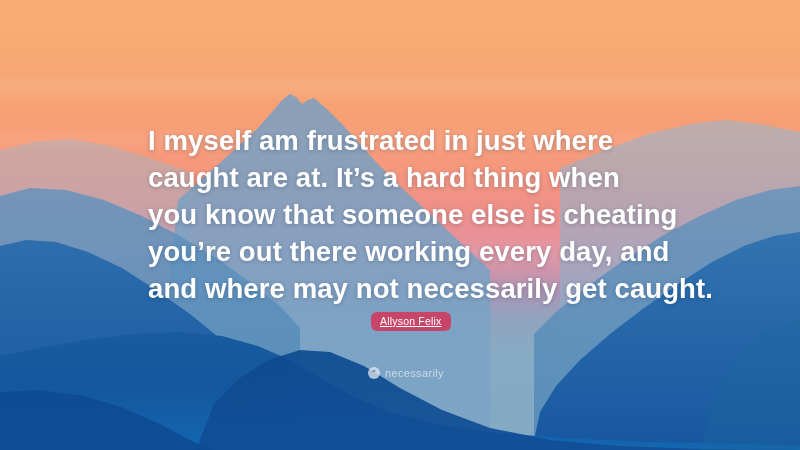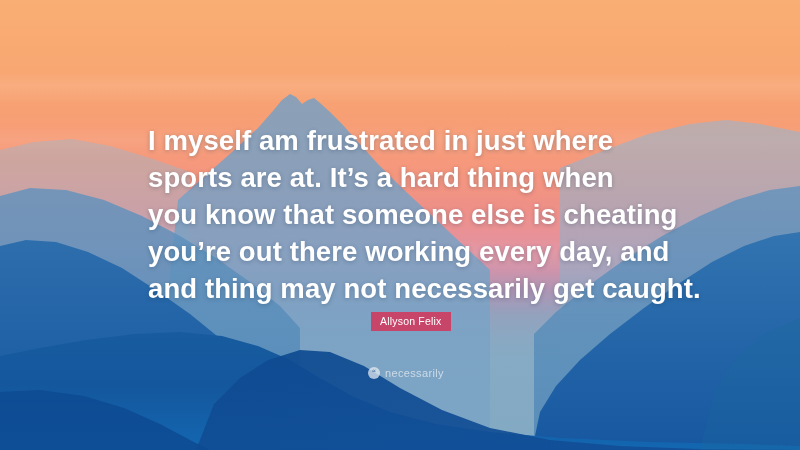--- a/index.html
+++ b/index.html
@@ -76,22 +76,23 @@
   .author-badge {
     position: absolute;
     left: 371px;
     top: 312px;
     padding: 3px 9px 4px 9px;
     background: #c8456a;
     color: #ffffff;
     font-size: 10.5px;
     font-weight: 400;
     letter-spacing: 0.2px;
-    border-radius: 0;
+    border-radius: 6px;
     white-space: nowrap;
+    text-decoration: underline;
   }
 
   
   .watermark {
     position: absolute;
     left: 368px;
     top: 367px;
     display: flex;
     align-items: center;
     gap: 5px;
@@ -191,24 +192,24 @@
              L 700 449 L 800 450 Z" fill="url(#gForeDark)" opacity="0.92"></path>
 
     <path d="M 0 450 L 0 392 L 40 390 L 84 396 L 124 408 L 160 424 L 190 440
              L 210 450 Z" fill="#0d4a92" opacity="0.85"></path>
 
     <path d="M 700 450 L 714 392 L 736 358 L 764 334 L 800 318 L 800 450 Z" fill="#1a6a9a" opacity="0.30"></path>
   </svg>
 
   <div class="quote">
     <span class="ln">I myself am frustrated in just where</span>
-    <span class="ln">sports are at. It’s a hard thing when</span>
+    <span class="ln">caught are at. It’s a hard thing when</span>
     <span class="ln">you know that someone else is cheating</span>
     <span class="ln">you’re out there working every day, and</span>
-    <span class="ln">and thing may not necessarily get caught.</span>
+    <span class="ln">and where may not necessarily get caught.</span>
   </div>
 
   <div class="author-badge">Allyson Felix</div>
 
   <div class="watermark">
     <span class="wm-mark">“</span>
     <span class="wm-text">necessarily</span>
   </div>
 
 </div>

